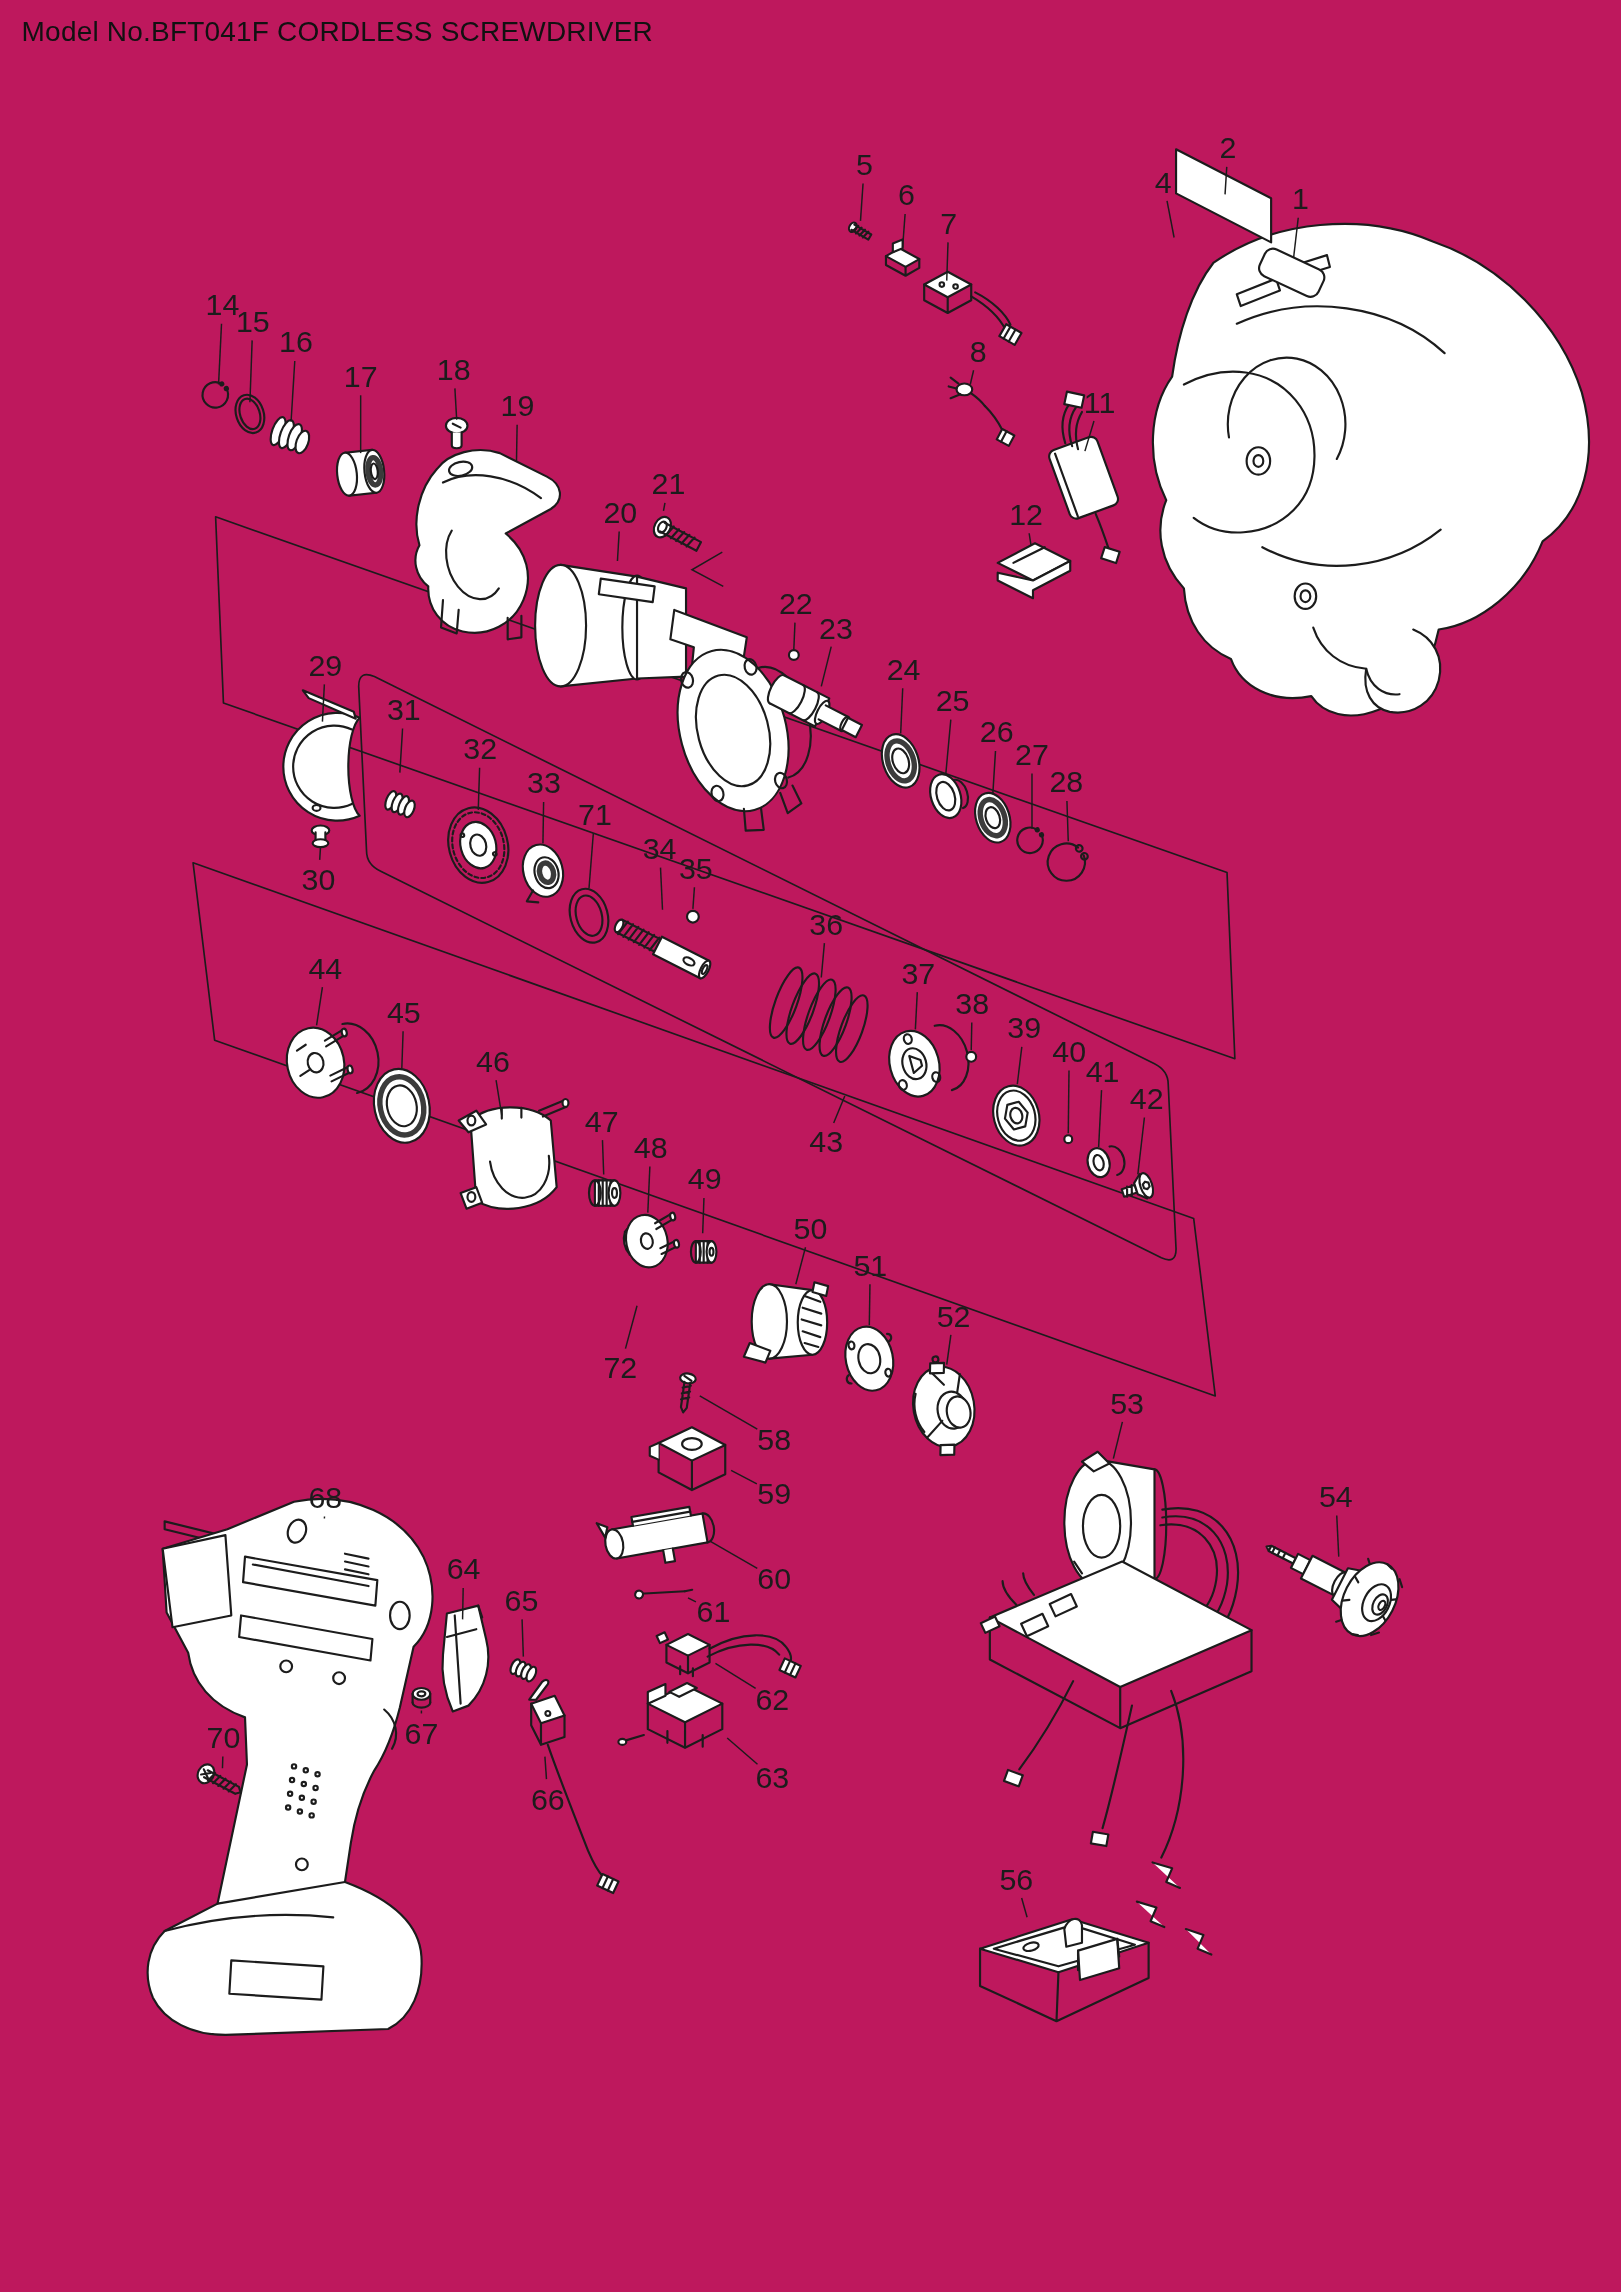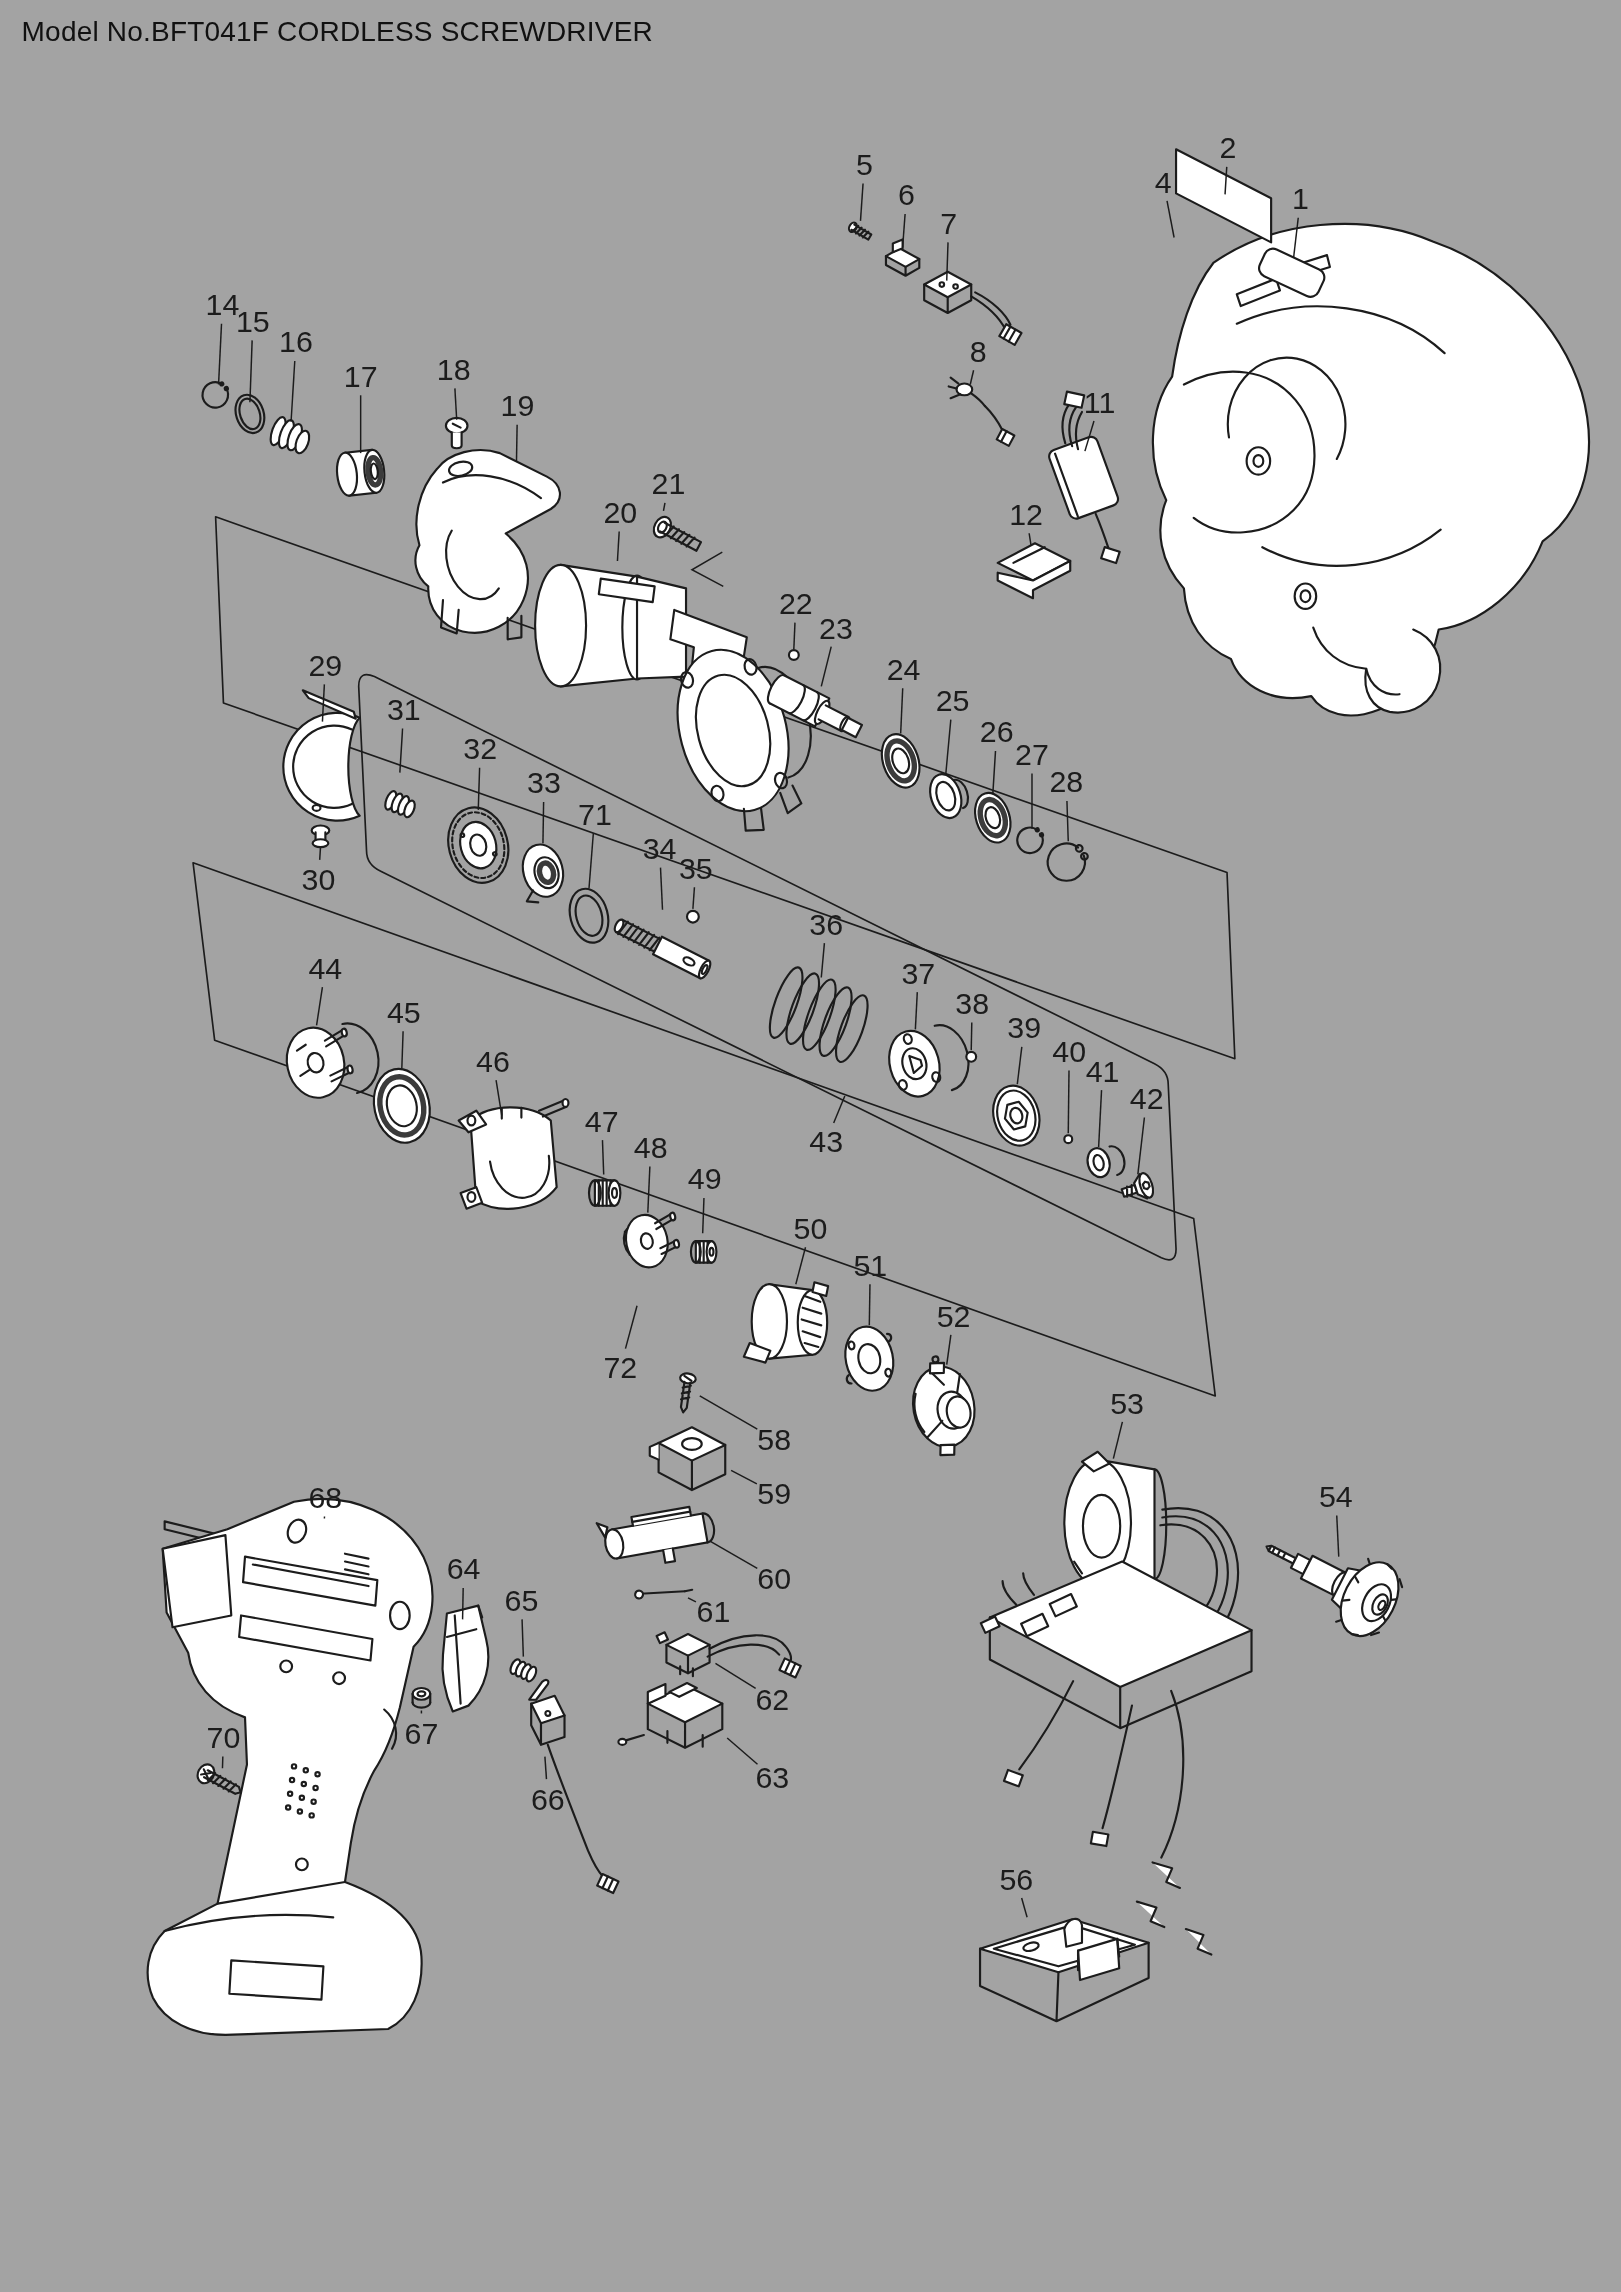--- a/index.html
+++ b/index.html
@@ -1,16 +1,16 @@
 <!DOCTYPE html>
 <html><head>
 <meta charset="utf-8">
 <style>
   html,body{margin:0;padding:0;background:#e8e8e8;}
-  #page{position:relative;width:1621px;height:2293px;background:#a3a3a3;
+  #page{position:relative;width:1621px;height:2293px;background:#be185d;
         font-family:"Liberation Sans",sans-serif;overflow:hidden;}
   #title{position:absolute;left:21.6px;top:15.7px;font-size:28px;letter-spacing:0.2px;
          color:#111;font-weight:400;}
   svg{position:absolute;left:0;top:0;}
   .ln{fill:none;stroke:#1c1c1c;stroke-width:2.2;stroke-linecap:round;stroke-linejoin:round;}
   .fw{fill:#ffffff;stroke:#1c1c1c;stroke-width:2.2;stroke-linecap:round;stroke-linejoin:round;}
   .band{fill:none;stroke:#3b3b3b;stroke-width:5.5;}
   .panel{fill:none;stroke:#1c1c1c;stroke-width:1.7;stroke-linejoin:round;}
   .leader{stroke:#1c1c1c;stroke-width:1.5;}
   .callout{font-family:"Liberation Sans",sans-serif;font-size:31px;fill:#1c1c1c;}

